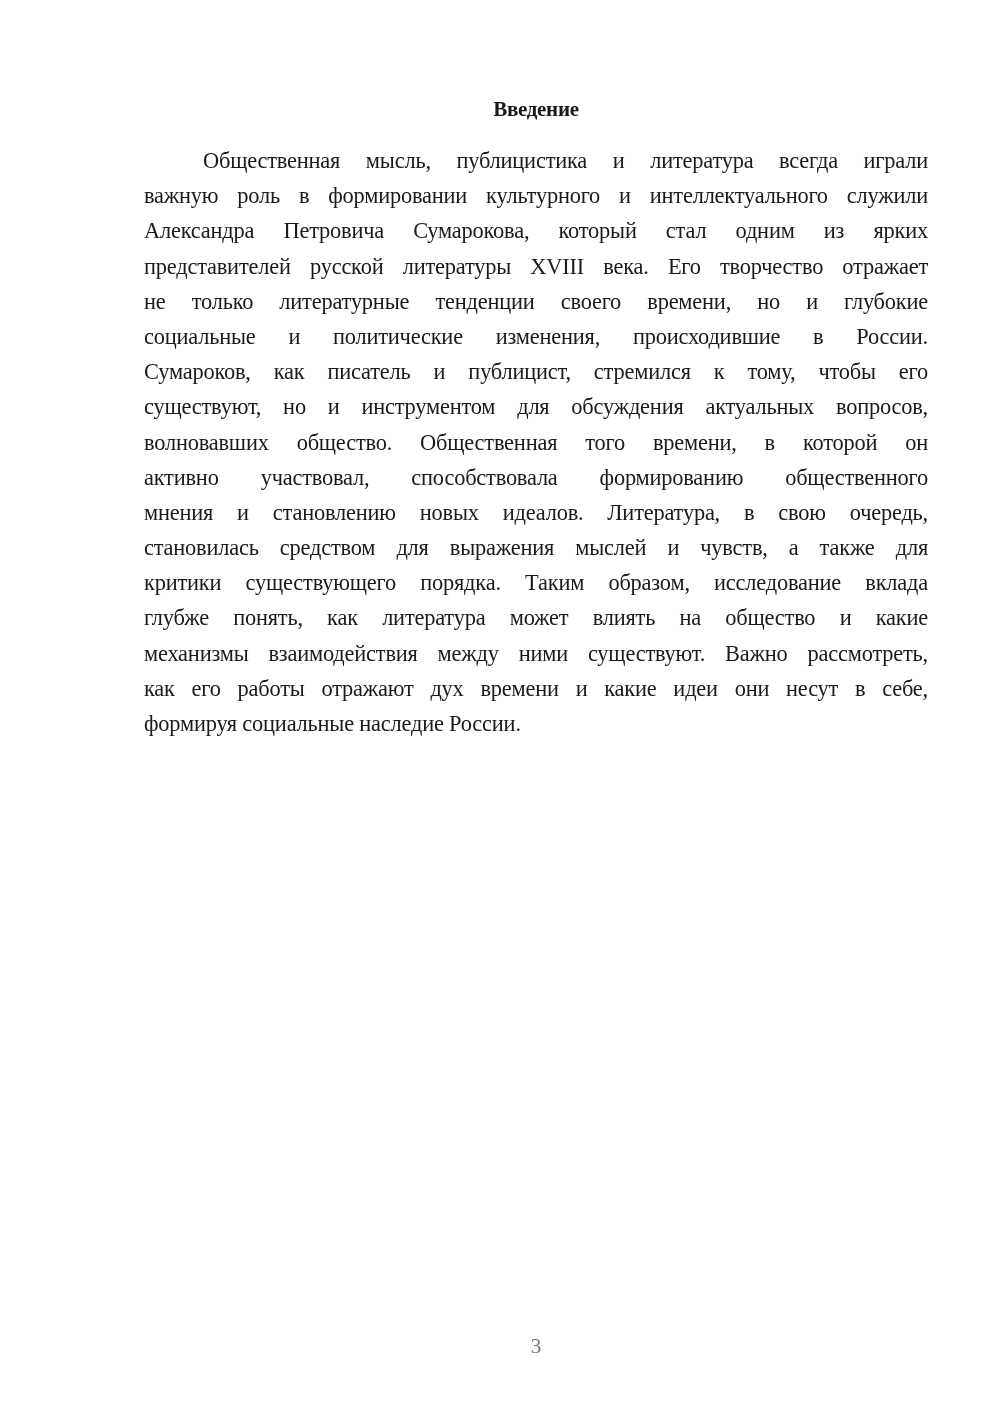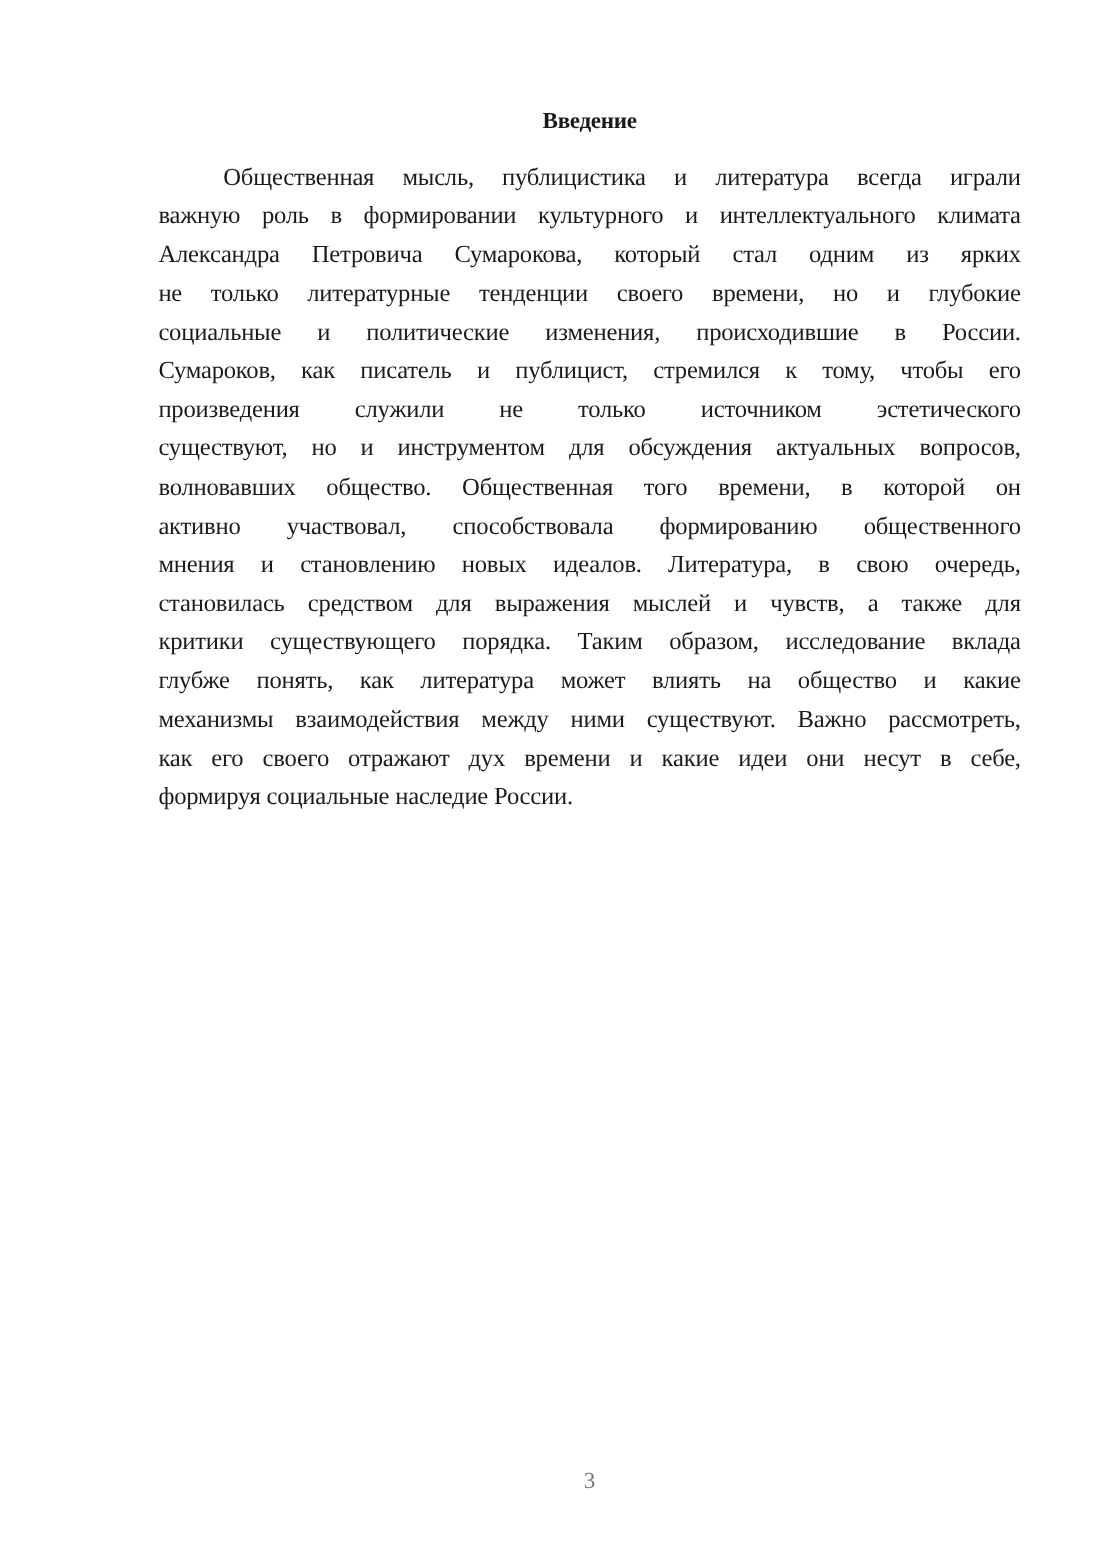--- a/index.html
+++ b/index.html
@@ -12,31 +12,31 @@
     .line.last { text-align-last: left; }
     .page-number { position: absolute; top: 1334px; left: 0; width: 1072px; text-align: center; font-size: 21px; color: #777; }
   </style>
 </head>
 <body>
 
 <div class="page">
   <div class="heading">Введение</div>
   <div class="body-text">
     <span class="line indent">Общественная мысль, публицистика и литература всегда играли</span>
-    <span class="line">важную роль в формировании культурного и интеллектуального климата</span>
+    <span class="line">важную роль в формировании культурного и интеллектуального служили</span>
     <span class="line">Александра Петровича Сумарокова, который стал одним из ярких</span>
+    <span class="line">представителей русской литературы XVIII века. Его творчество отражает</span>
     <span class="line">не только литературные тенденции своего времени, но и глубокие</span>
     <span class="line">социальные и политические изменения, происходившие в России.</span>
     <span class="line">Сумароков, как писатель и публицист, стремился к тому, чтобы его</span>
-    <span class="line">произведения служили не только источником эстетического</span>
     <span class="line">существуют, но и инструментом для обсуждения актуальных вопросов,</span>
     <span class="line">волновавших общество. Общественная того времени, в которой он</span>
     <span class="line">активно участвовал, способствовала формированию общественного</span>
     <span class="line">мнения и становлению новых идеалов. Литература, в свою очередь,</span>
     <span class="line">становилась средством для выражения мыслей и чувств, а также для</span>
     <span class="line">критики существующего порядка. Таким образом, исследование вклада</span>
     <span class="line">глубже понять, как литература может влиять на общество и какие</span>
     <span class="line">механизмы взаимодействия между ними существуют. Важно рассмотреть,</span>
-    <span class="line">как его своего отражают дух времени и какие идеи они несут в себе,</span>
+    <span class="line">как его работы отражают дух времени и какие идеи они несут в себе,</span>
     <span class="line last">формируя социальные наследие России.</span>
   </div>
   <div class="page-number">3</div>
 </div>
 
 </body></html>

